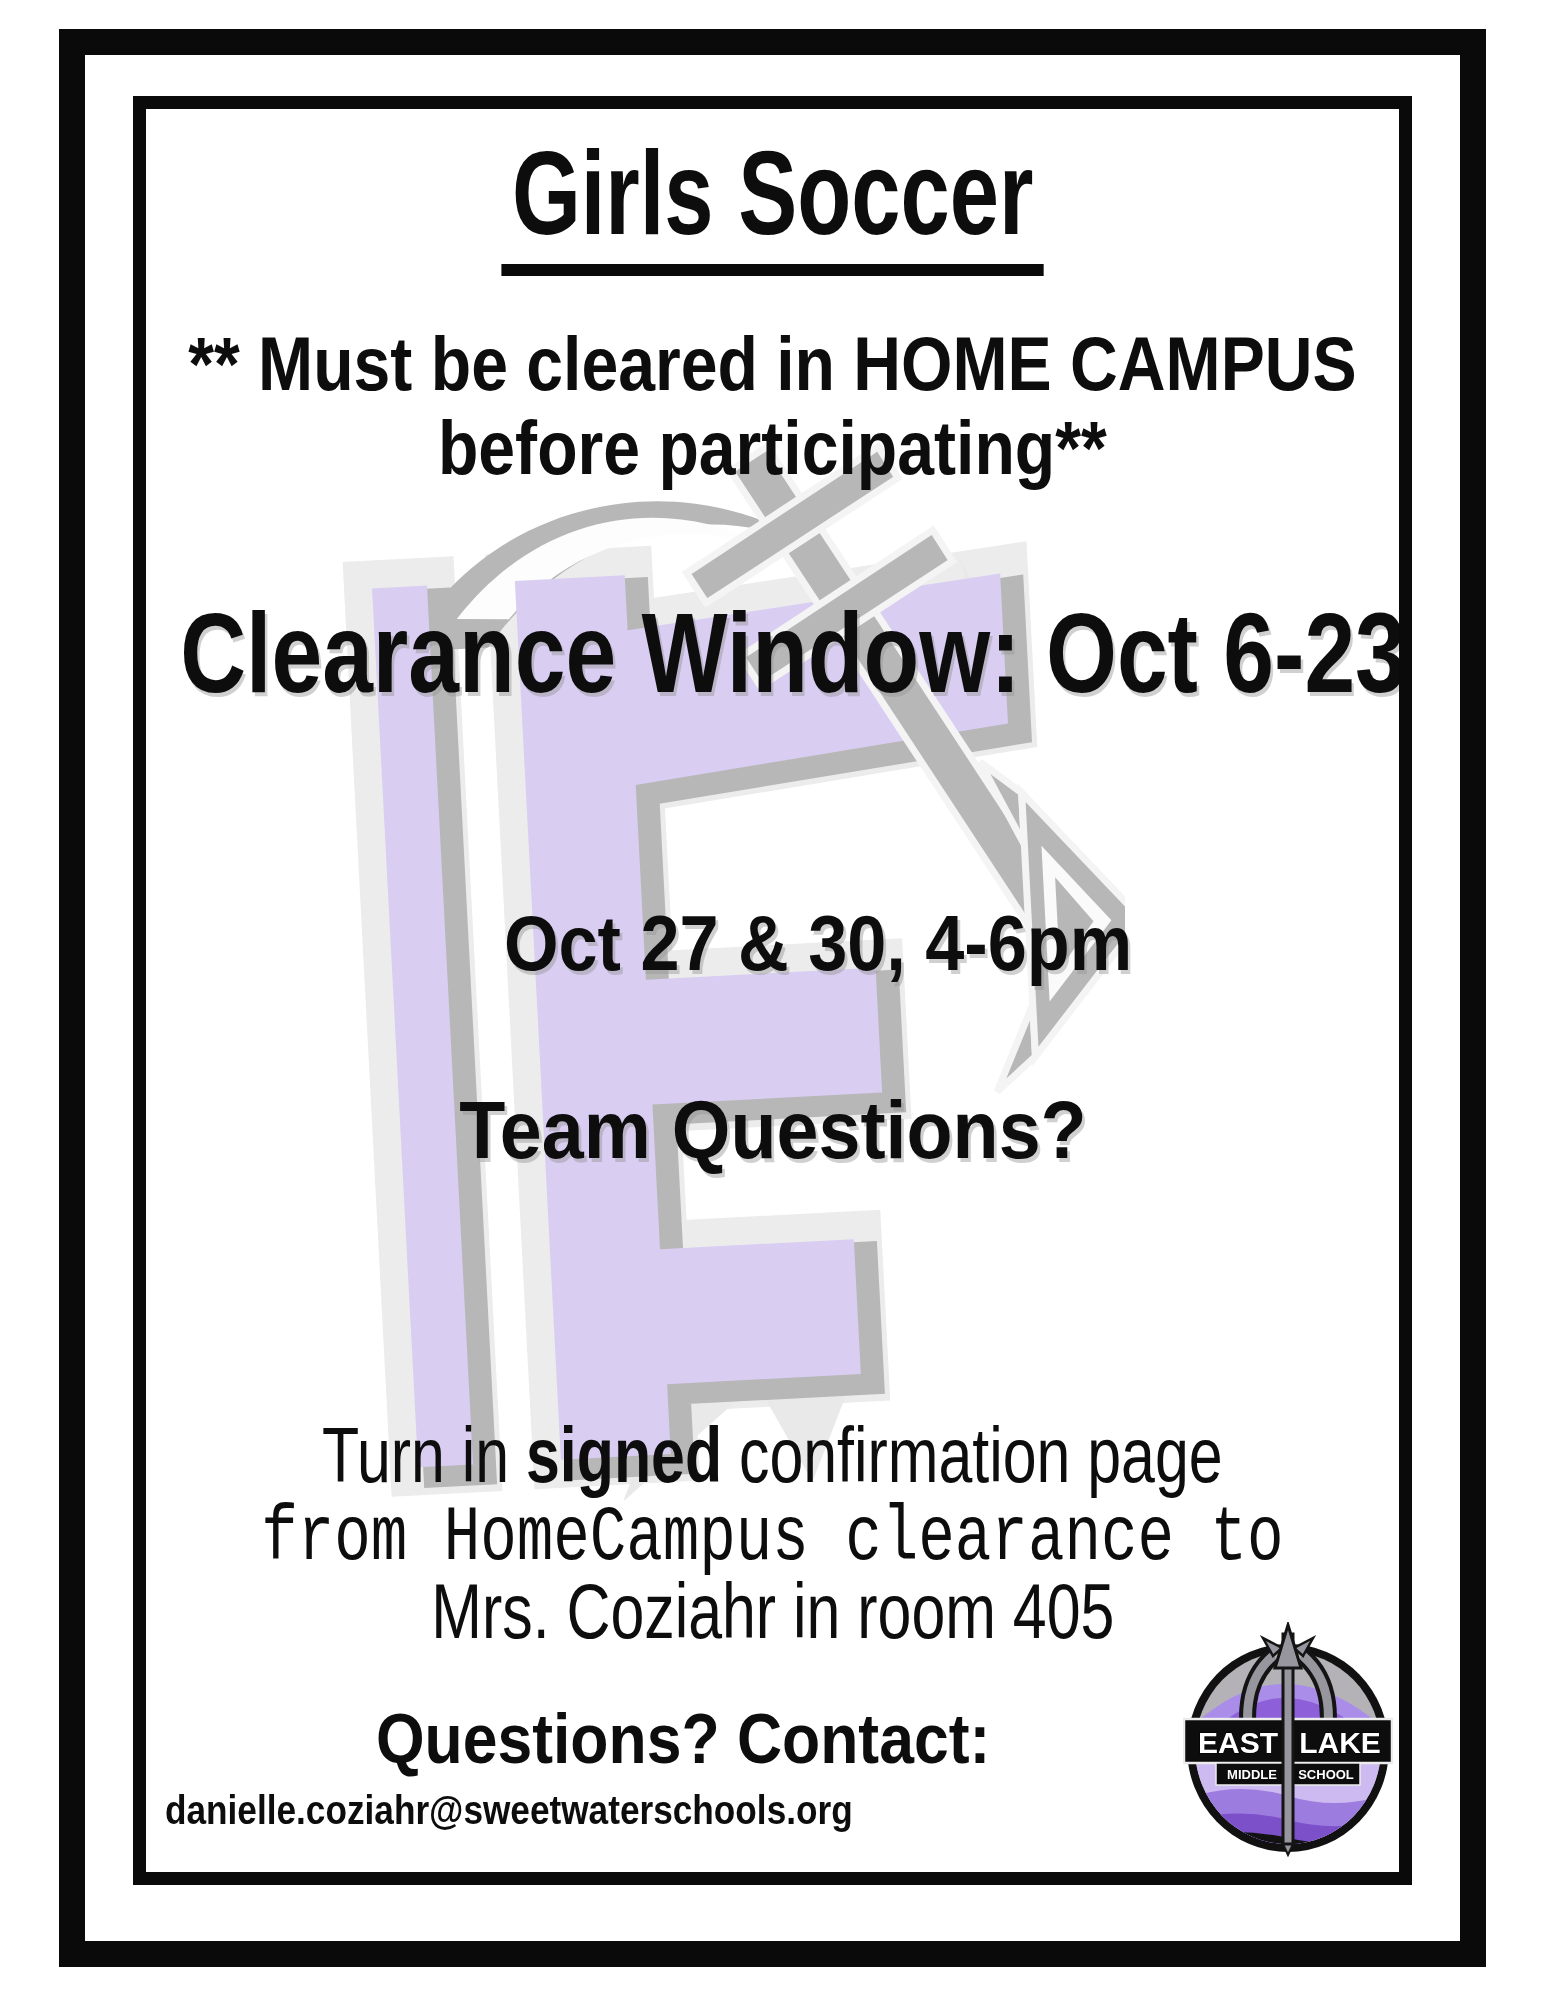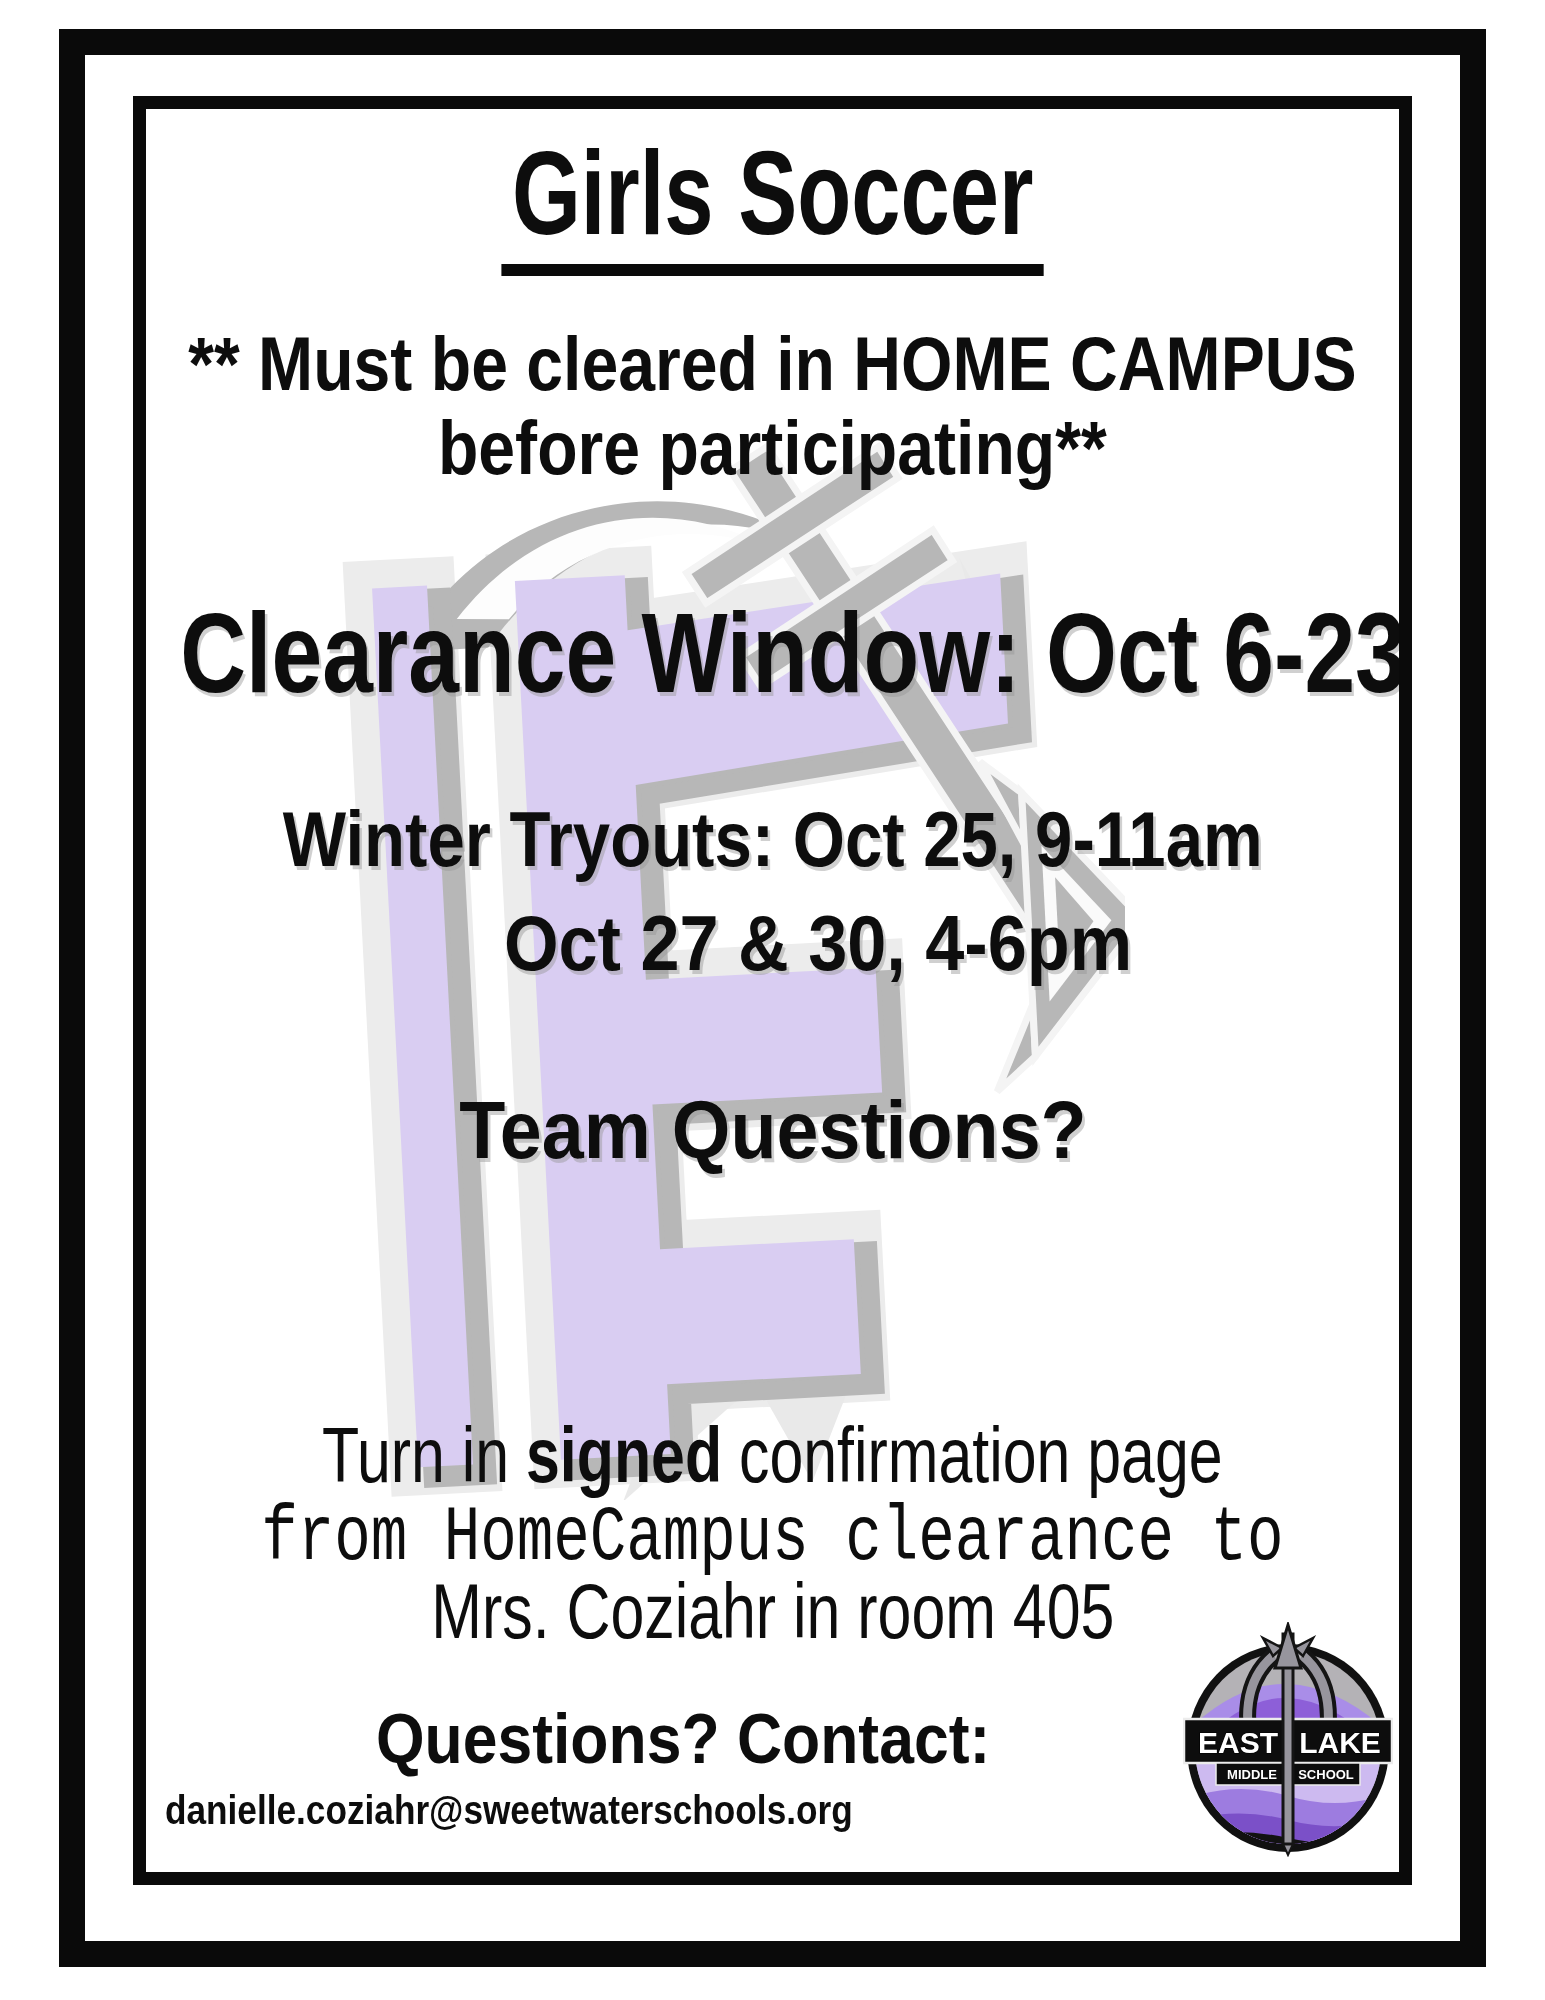--- a/index.html
+++ b/index.html
@@ -69,23 +69,20 @@
     <span class="sx b" style="--sx:0.87;">** Must be cleared in HOME CAMPUS</span>
   </div>
   <div class="line" style="top:410px;font-size:76px;">
     <span class="sx b" style="--sx:0.87;">before participating**</span>
   </div>
 
   <div class="line shadow" style="top:596px;font-size:114px;padding-left:21px;">
     <span class="sx b" style="--sx:0.80;">Clearance Window: Oct 6-23</span>
   </div>
 
-  <div class="line shadow" style="top:800px;font-size:78px;">
-    <span class="sx b" style="--sx:0.86;">Winter Tryouts: Oct 25, 9-11am</span>
-  </div>
   <div class="line shadow" style="top:904px;font-size:78px;padding-left:45px;">
     <span class="sx b" style="--sx:0.90;">Oct 27 &amp; 30, 4-6pm</span>
   </div>
 
   <div class="line shadow" style="top:1089px;font-size:82px;">
     <span class="sx b" style="--sx:0.92;">Team Questions?</span>
   </div>
 
   <div class="line turn" style="top:1416px;font-size:78px;">
     <span class="sx" style="--sx:0.78;"><span>Turn in </span><b>signed</b><span> confirmation page</span></span>

